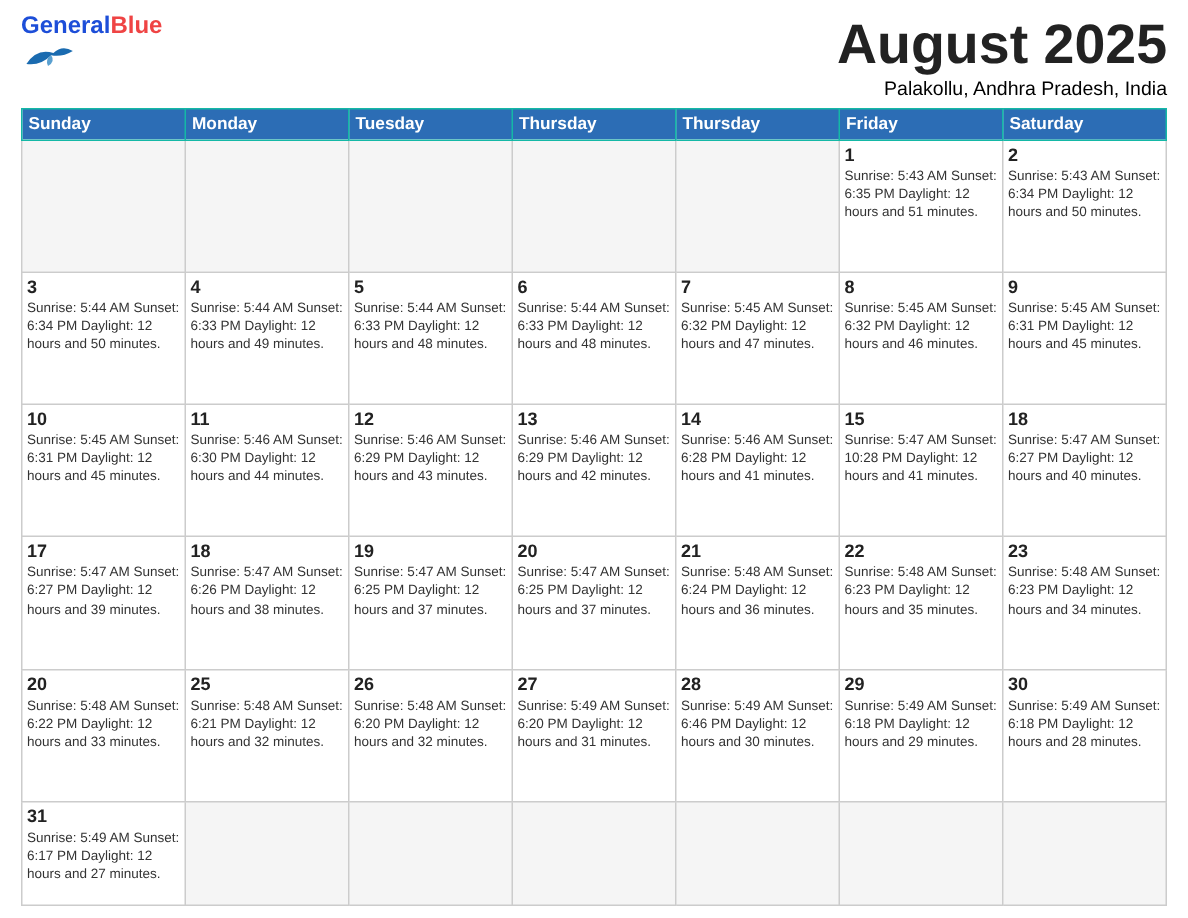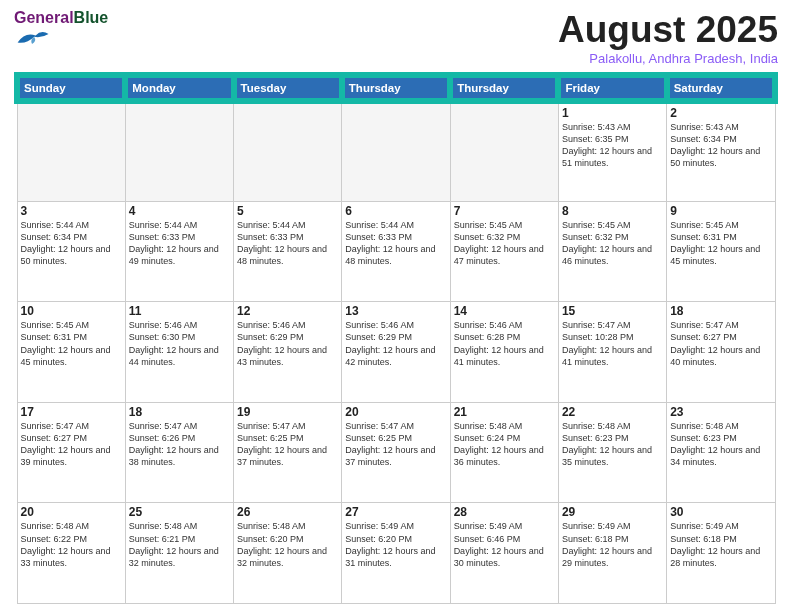--- a/index.html
+++ b/index.html
@@ -28,52 +28,52 @@
       flex-direction: column;
       align-items: flex-start;
     }
     .logo-text {
       font-size: 16px;
       font-weight: bold;
       color: #333;
       line-height: 1;
     }
     .logo-text span {
-      color: #701a75;
+      color: #1d4ed8;
     }
     .logo-bird {
       width: 36px;
       height: 22px;
       margin-top: 2px;
     }
     .title-block {
       text-align: right;
     }
     .main-title {
       font-size: 37px;
       font-weight: bold;
       color: #222;
       line-height: 1.1;
     }
     .subtitle {
       font-size: 13px;
-      color: #8b5cf6;
+      color: #000000;
     }
     .calendar {
       width: 100%;
       border-collapse: collapse;
       flex: 1;
     }
     .calendar th {
       background: #2c6db5;
       color: #fff;
       font-size: 11.5px;
       font-weight: bold;
       padding: 4px 4px;
-      border: 6px solid #14b8a6;
+      border: 1px solid #14b8a6;
       text-align: left;
     }
     .calendar td {
       border: 1px solid #ccc;
       vertical-align: top;
       padding: 2px 3px;
       font-size: 9.5px;
       color: #222;
       width: calc(100% / 7);
       height: 72px;
@@ -97,21 +97,21 @@
       height: 55px;
     }
   </style>
 </head>
 <body>
 
 <div class="page">
   <div class="header">
     <div class="logo">
       <div class="logo-text">
-        <span>General</span><span style="color:#14532d">Blue</span>
+        <span>General</span><span style="color:#ef4444">Blue</span>
       </div>
       <svg class="logo-bird" viewBox="0 0 50 30">
         <path d="M5,20 Q15,5 30,10 Q38,2 48,8 Q38,14 28,12 Q18,22 5,20Z" fill="#1a6bb0"></path>
         <path d="M28,12 Q32,18 25,22 Q22,16 28,12Z" fill="#5aa0d0"></path>
       </svg>
     </div>
     <div class="title-block">
       <div class="main-title">August 2025</div>
       <div class="subtitle">Palakollu, Andhra Pradesh, India</div>
     </div>
@@ -348,15 +348,30 @@
 and 29 minutes.</div>
           </td>
           <td>
             <span class="day-num">30</span>
             <div class="day-info">Sunrise: 5:49 AM
 Sunset: 6:18 PM
 Daylight: 12 hours
 and 28 minutes.</div>
           </td>
         </tr>
+        <tr class="last-row">
+          <td>
+            <span class="day-num">31</span>
+            <div class="day-info">Sunrise: 5:49 AM
+Sunset: 6:17 PM
+Daylight: 12 hours
+and 27 minutes.</div>
+          </td>
+          <td class="empty-cell"></td>
+          <td class="empty-cell"></td>
+          <td class="empty-cell"></td>
+          <td class="empty-cell"></td>
+          <td class="empty-cell"></td>
+          <td class="empty-cell"></td>
+        </tr>
       </tbody>
   </table>
 </div>
 
 </body></html>

